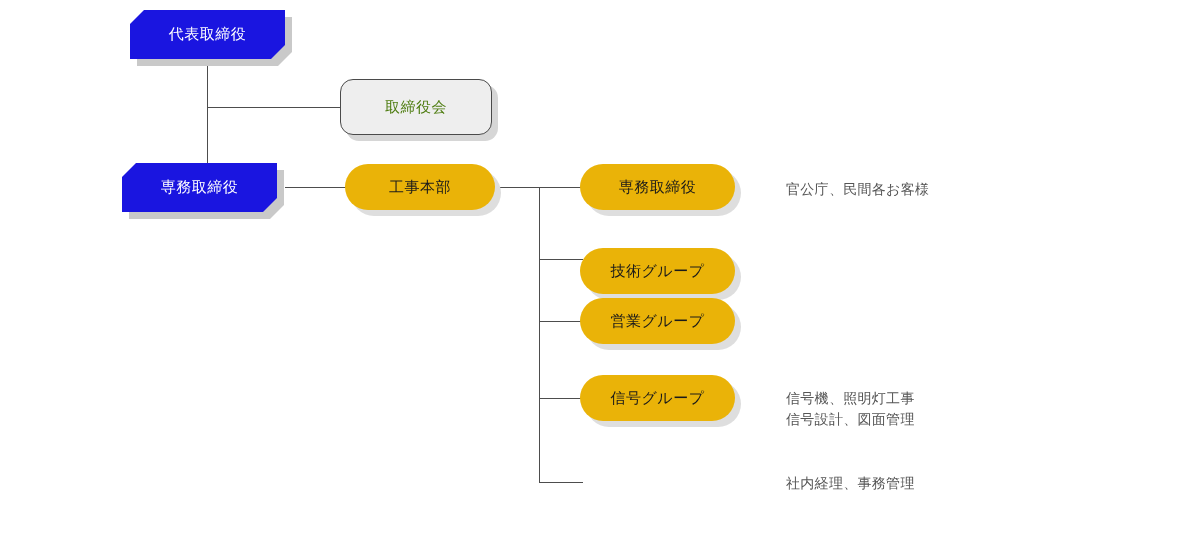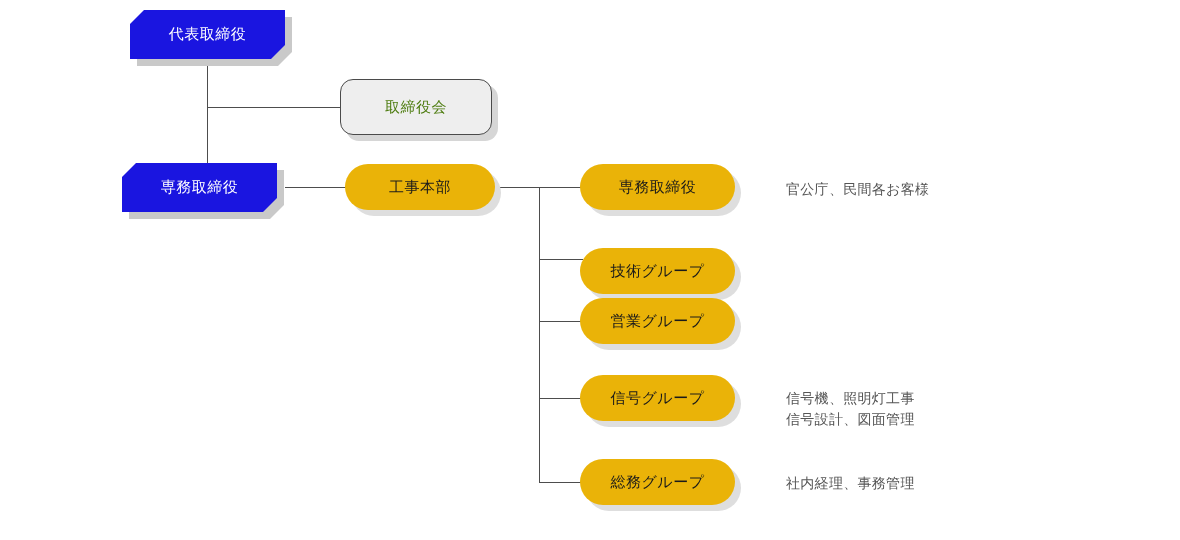--- a/index.html
+++ b/index.html
@@ -217,26 +217,20 @@
     </div>
   </div>
 
   <div class="pill-node" style="left:580px; top:375px; width:155px;">
     <div class="shadow"></div>
     <div class="face">
       <span class="label">信号グループ</span>
     </div>
   </div>
 
-  <div class="pill-node" style="left:580px; top:459px; width:155px;">
-    <div class="shadow"></div>
-    <div class="face">
-      <span class="label">総務グループ</span>
-    </div>
-  </div>
 
   <div class="desc" style="left:786px; top:179px;">官公庁、民間各お客様</div>
 
 
 
   <div class="desc" style="left:786px; top:473px;">社内経理、事務管理</div>
 
   <div class="desc" style="left:786px; top:388px;">信号機、照明灯工事
 信号設計、図面管理</div>
 

